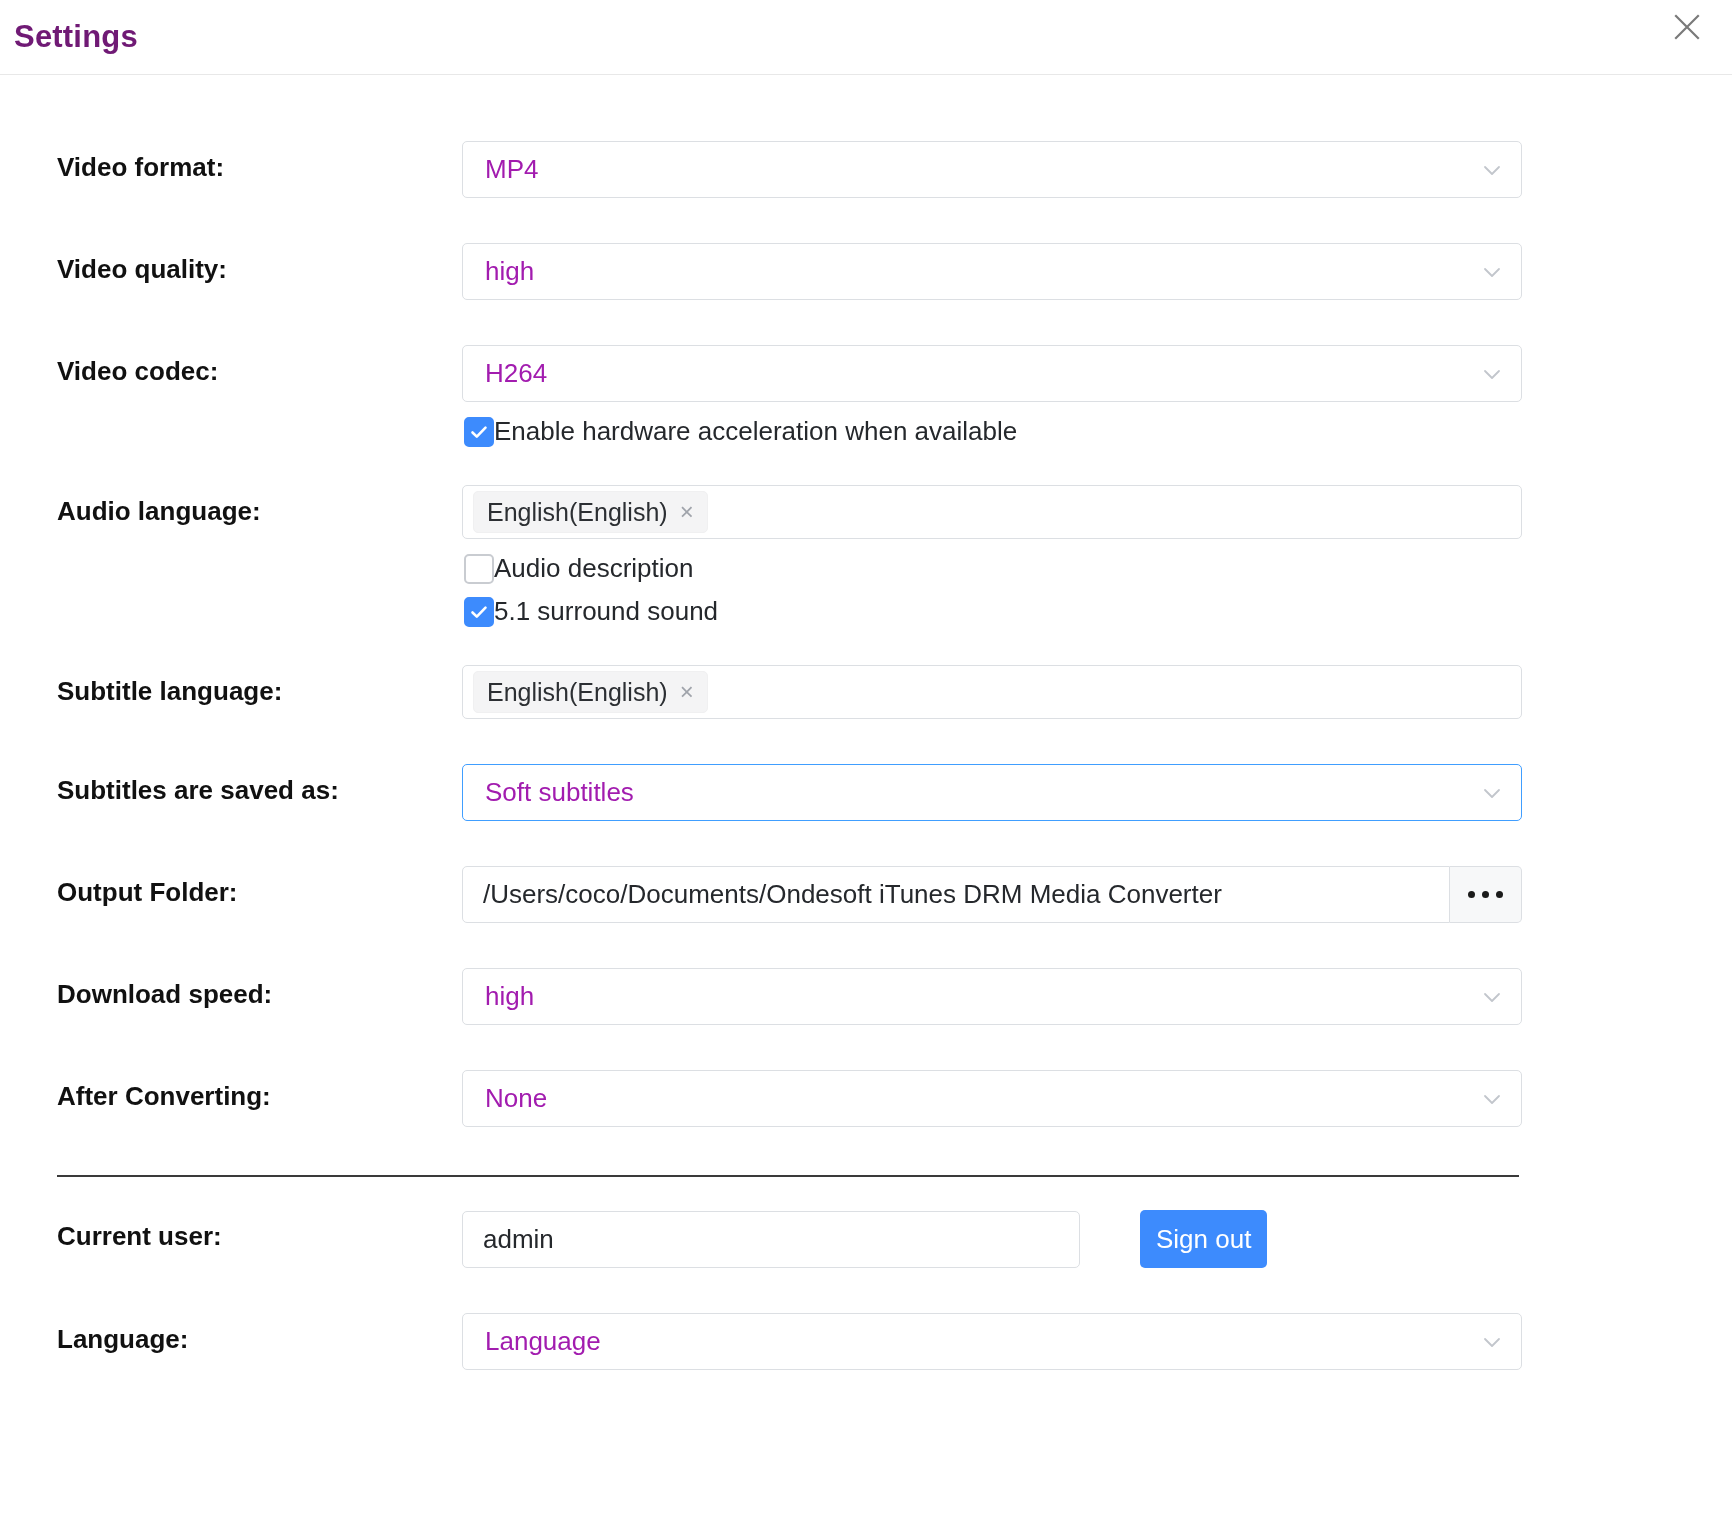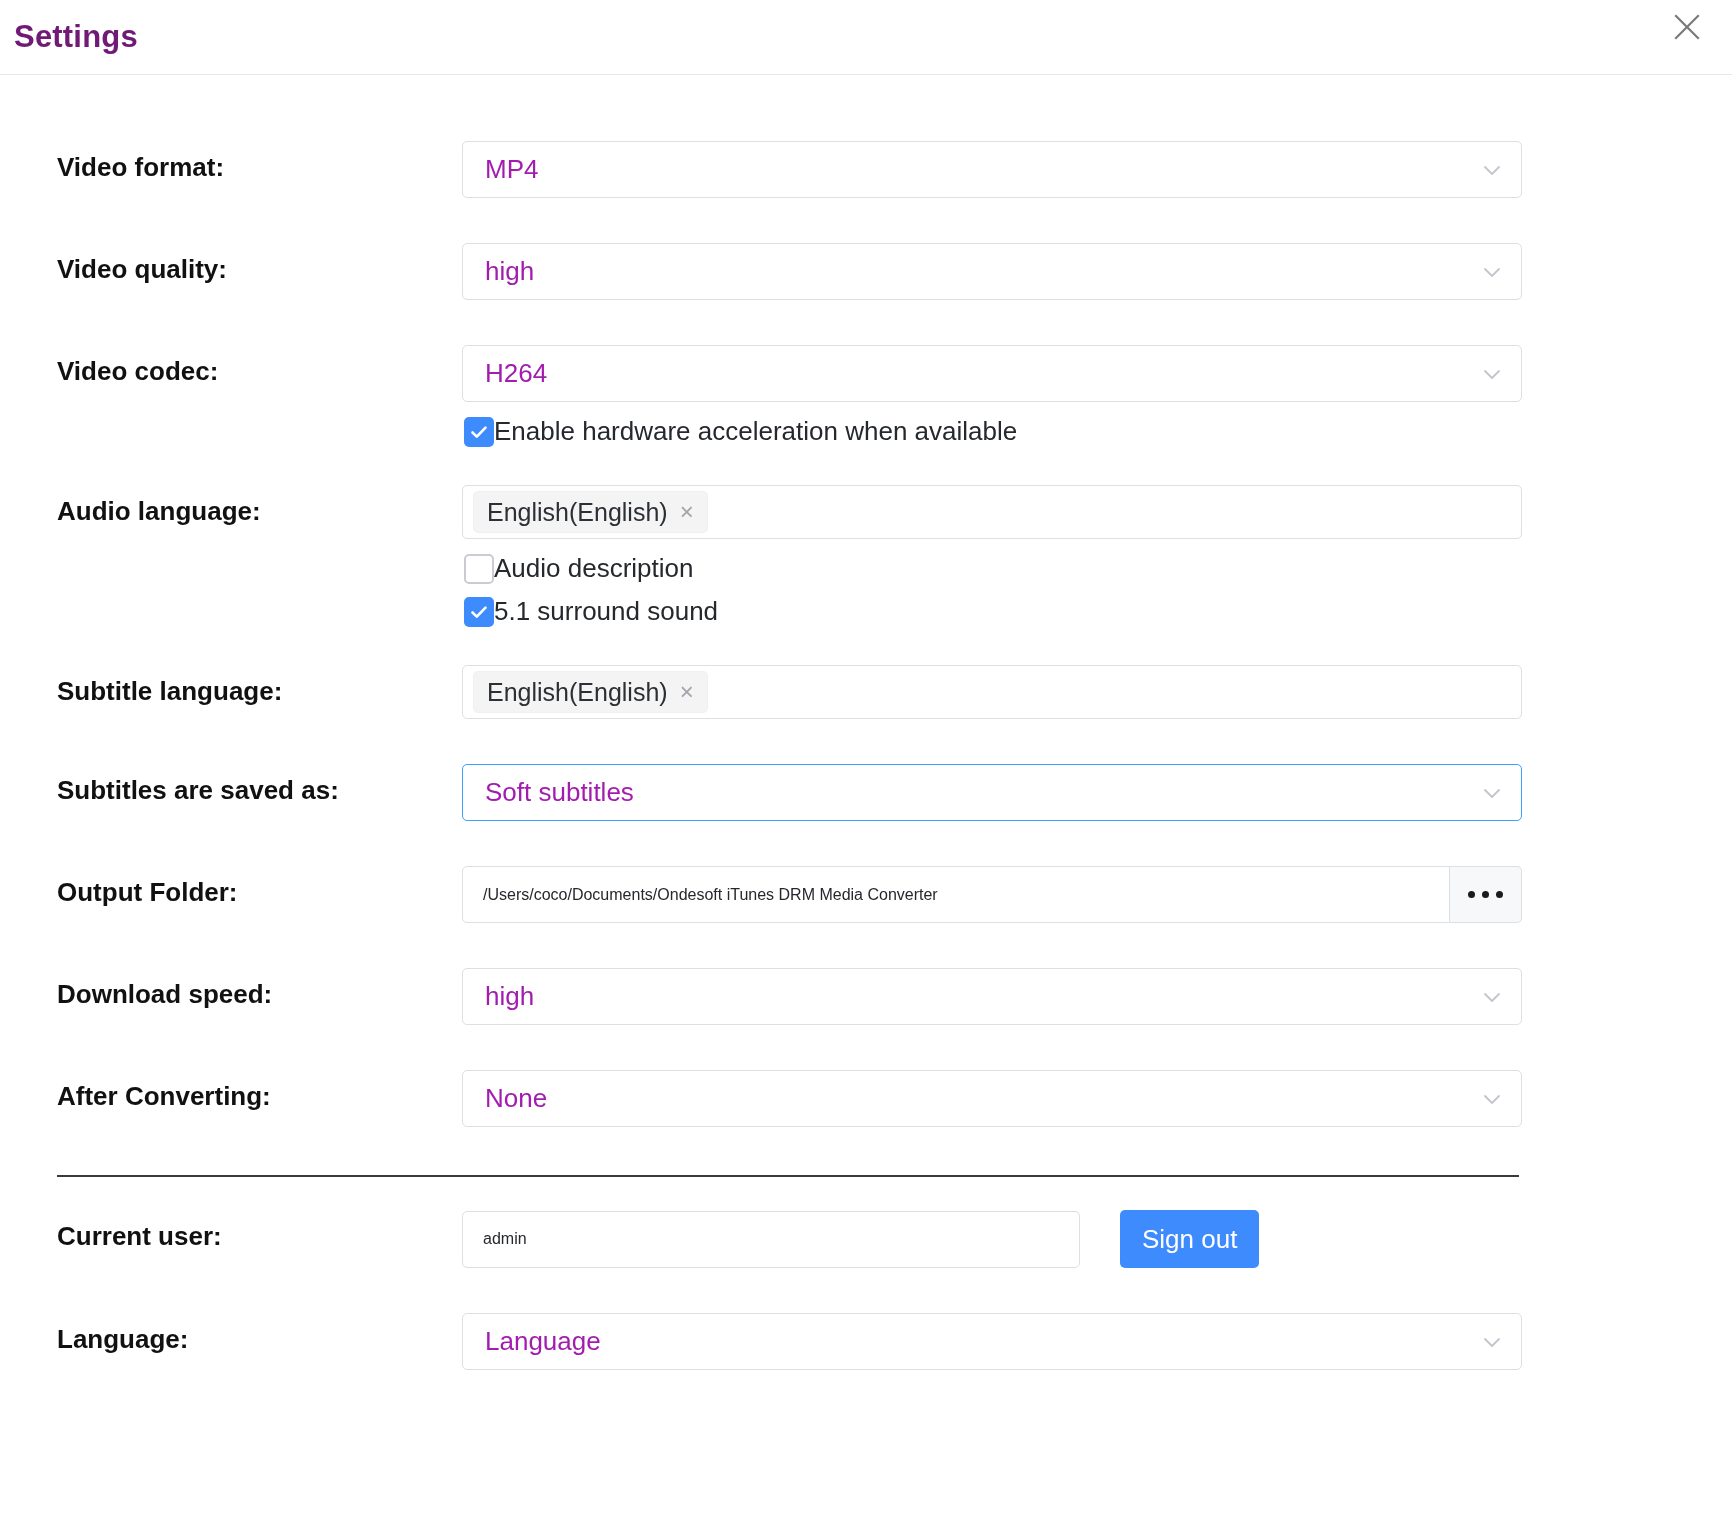--- a/index.html
+++ b/index.html
@@ -162,21 +162,21 @@
   }
 
   .input {
     height: 57px;
     border: 1px solid #dcdfe3;
     border-radius: 5px;
     background: #ffffff;
     display: flex;
     align-items: center;
     padding: 0 20px;
-    font-size: 16px;
+    font-size: 26px;
     color: #25282c;
   }
 
   .folder-wrap { display: flex; align-items: stretch; }
   .folder-wrap .input {
     flex: 1 1 auto;
     border-top-right-radius: 0;
     border-bottom-right-radius: 0;
   }
   .browse-btn {
@@ -192,25 +192,25 @@
     cursor: pointer;
   }
   .dots { display: flex; gap: 7px; }
   .dots i {
     width: 7px; height: 7px;
     border-radius: 50%;
     background: #1b1b1b;
     display: block;
   }
 
-  .user-wrap { display: flex; align-items: center; gap: 40px; }
+  .user-wrap { display: flex; align-items: center; gap: 60px; }
   .user-wrap .input { width: 618px; flex: 0 0 618px; }
   .signout-btn {
     height: 58px;
-    padding: 0 22px;
+    padding: 0 16px;
     background: #3d8bfd;
     border: none;
     border-radius: 5px;
     color: #ffffff;
     font-size: 26px;
     font-family: "Liberation Sans", sans-serif;
     cursor: pointer;
     display: flex;
     align-items: center;
   }

